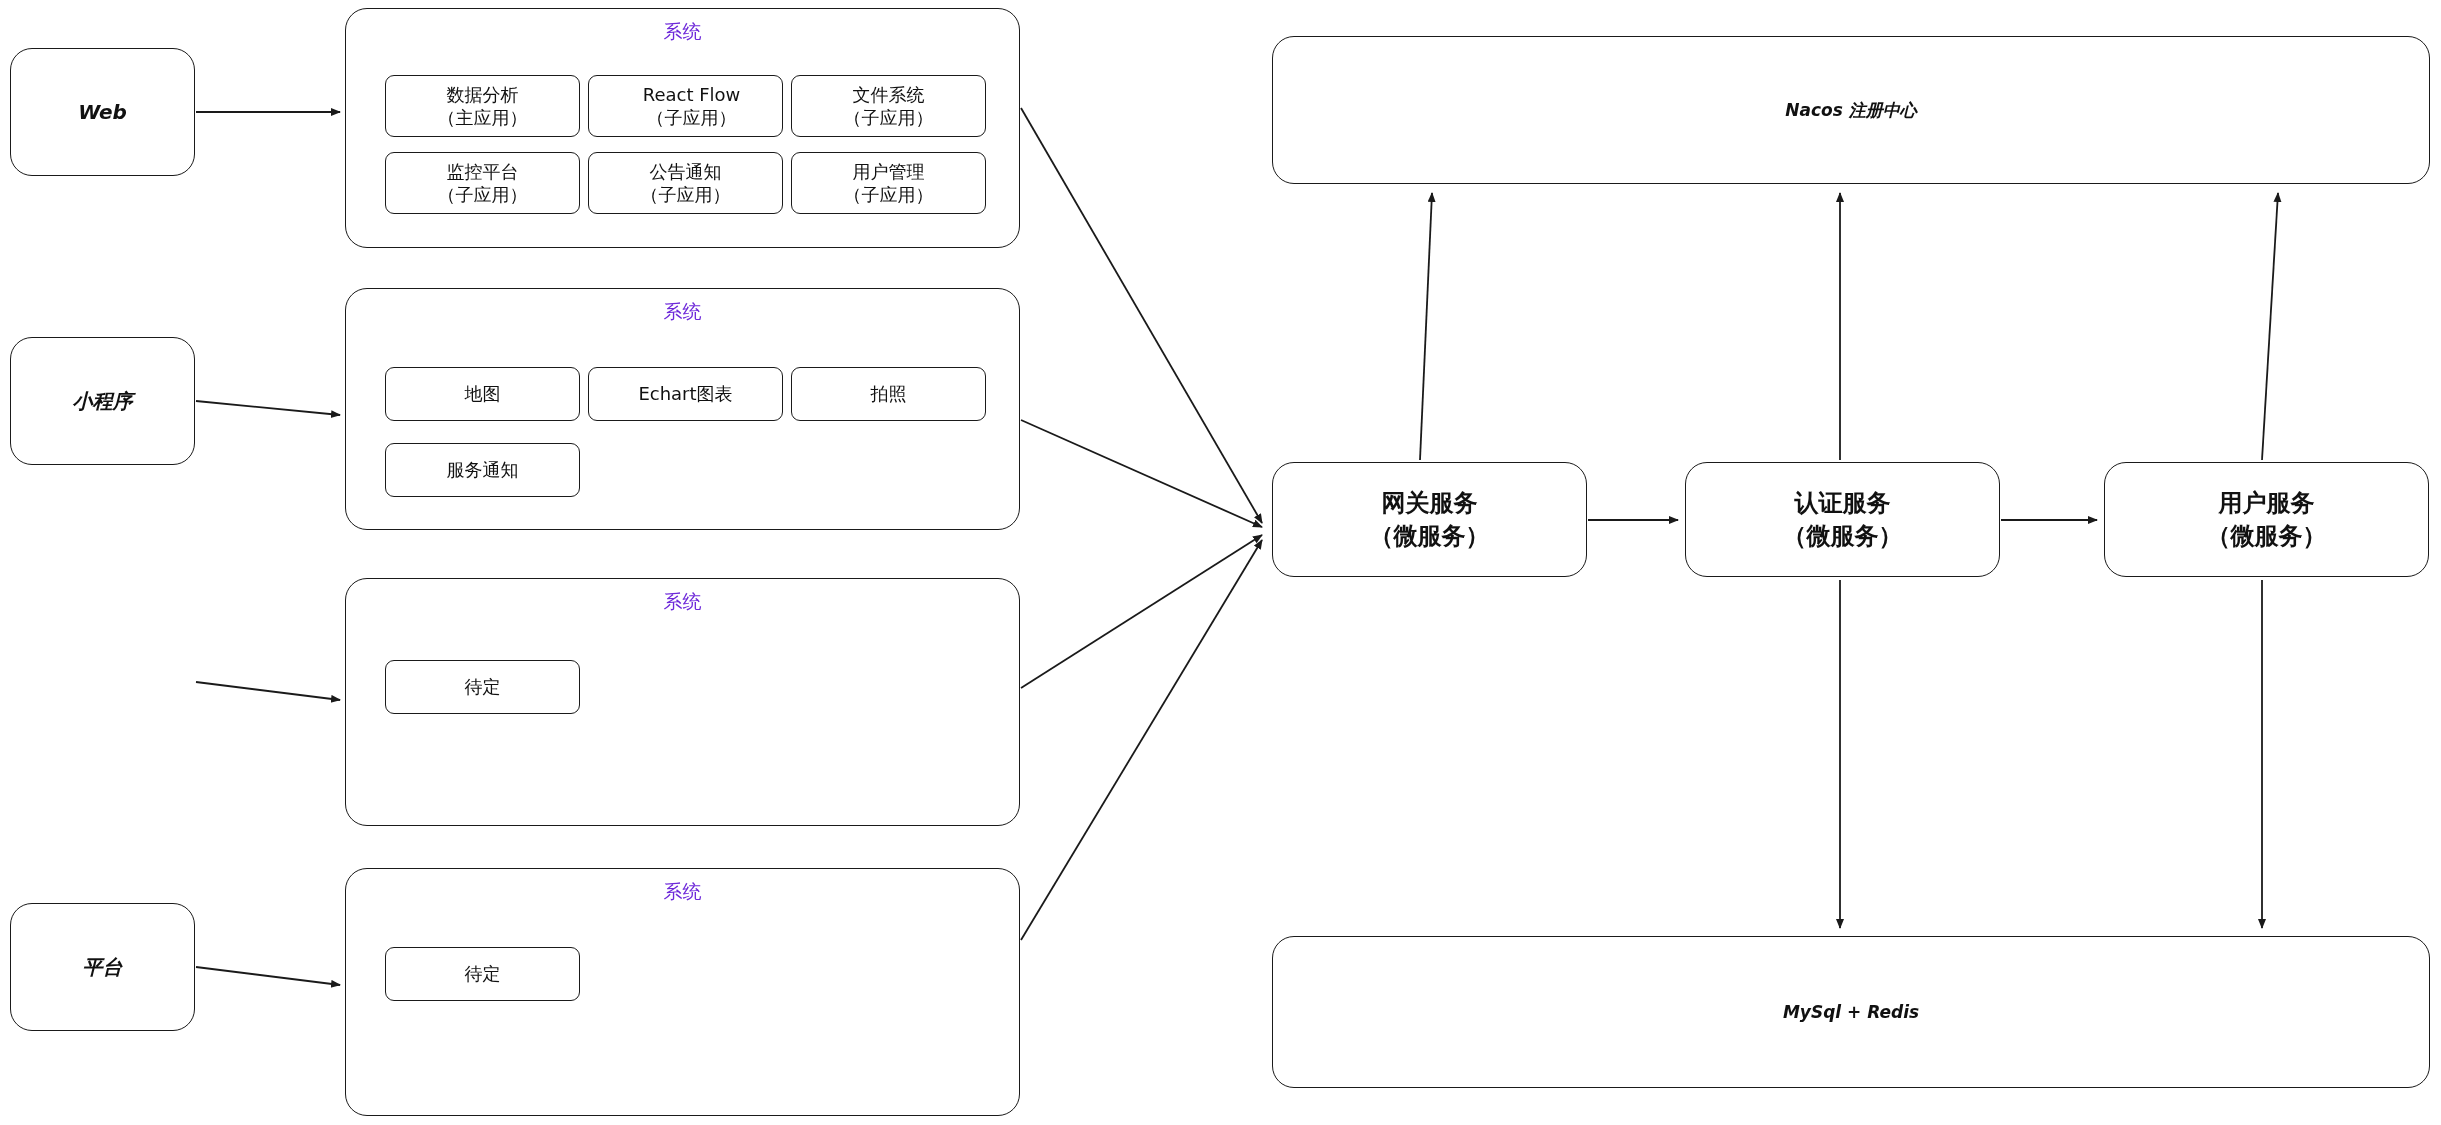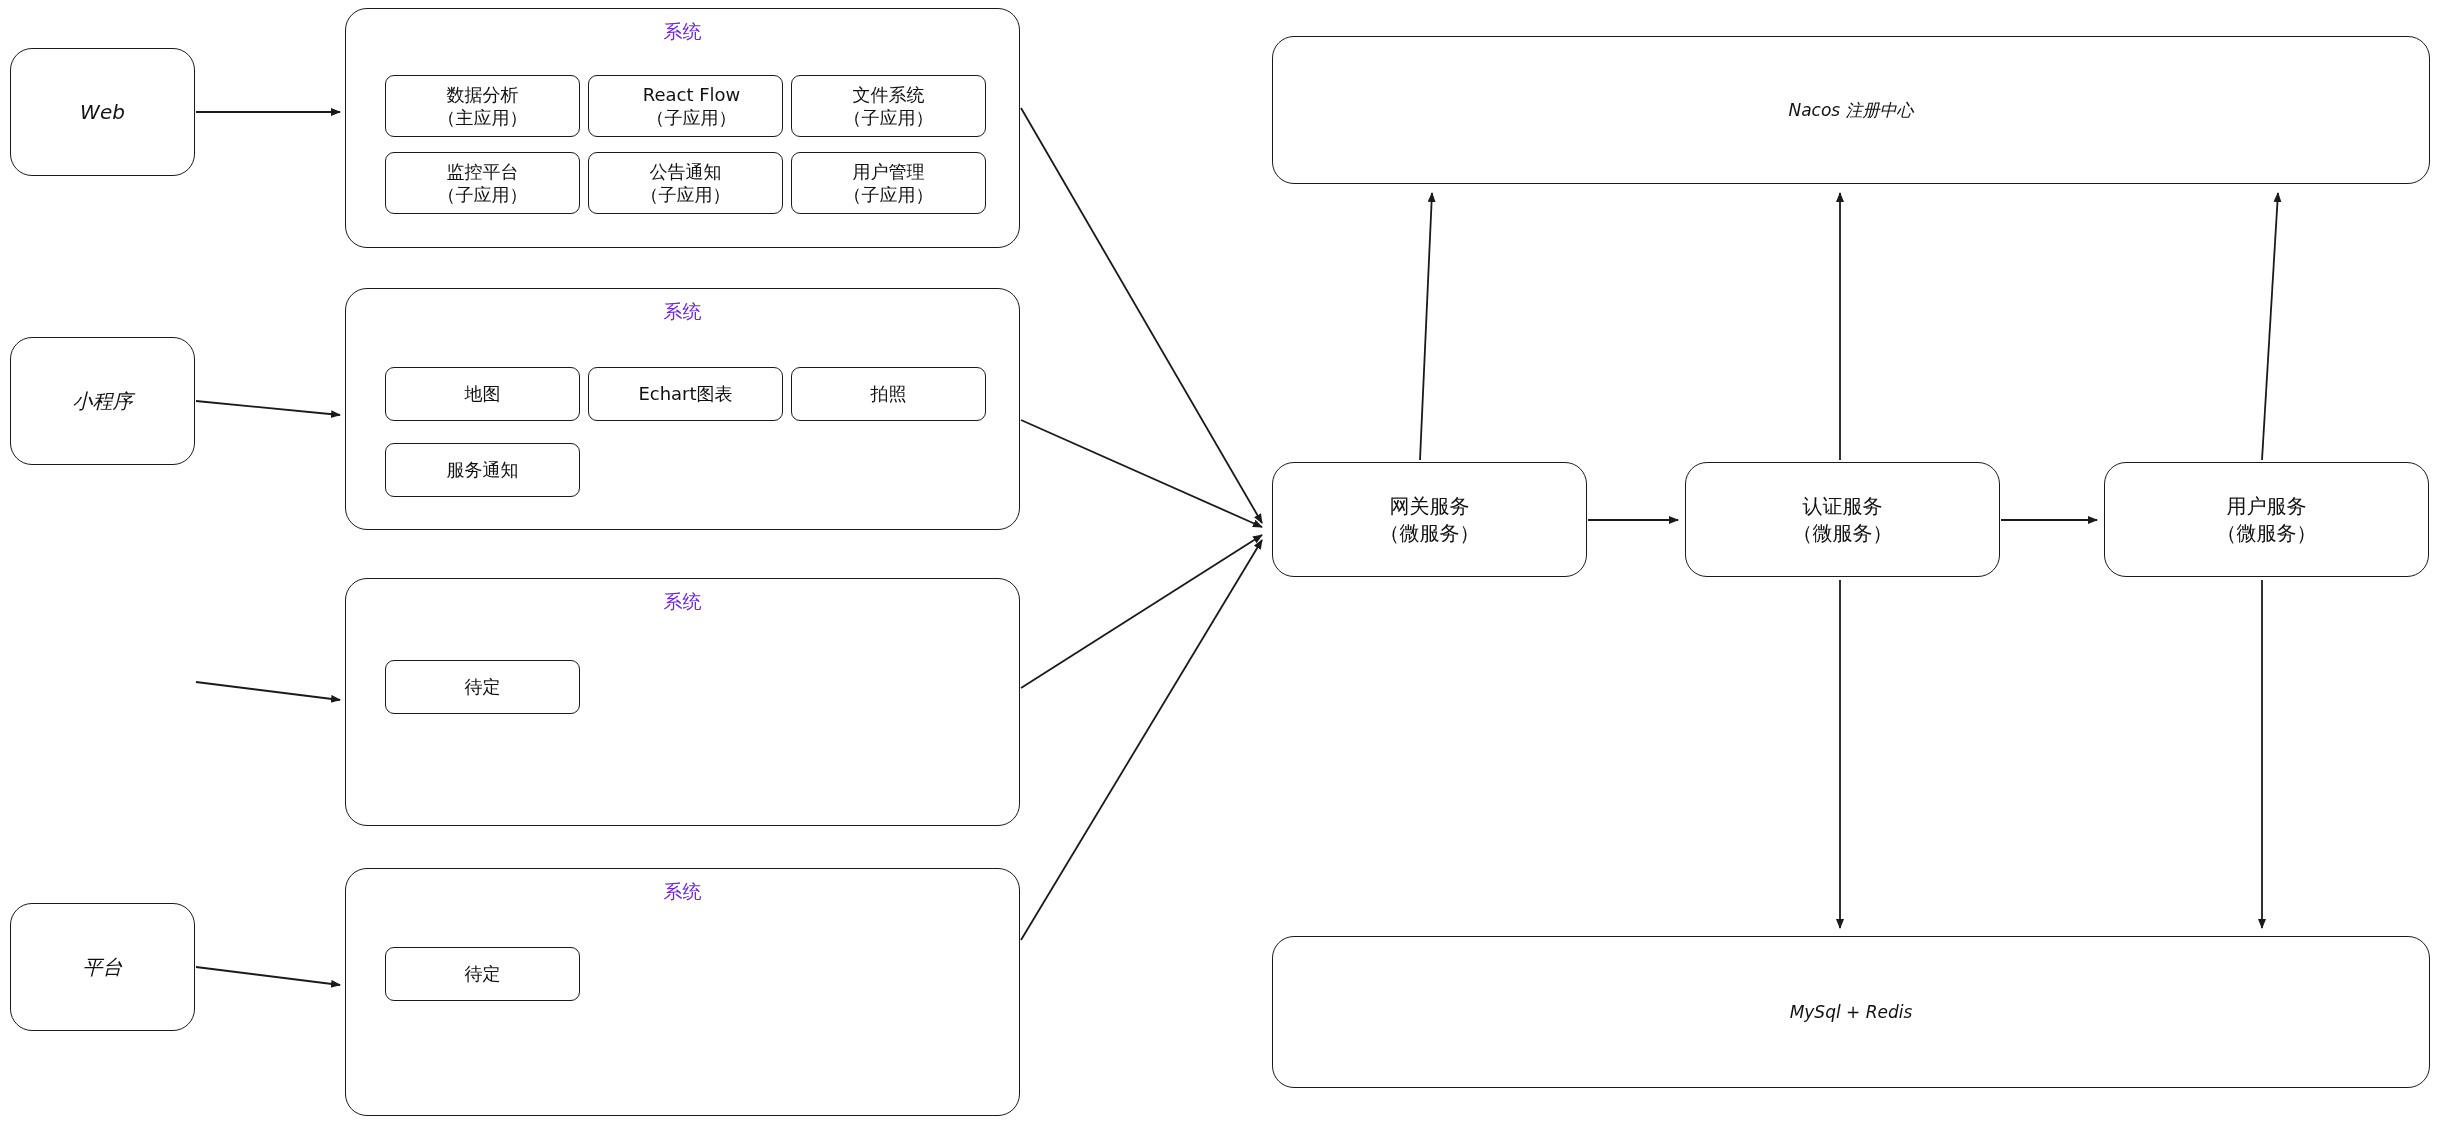--- a/index.html
+++ b/index.html
@@ -66,28 +66,28 @@
     flex-direction: column;
     align-items: center;
     justify-content: center;
     font-size: 18px;
     color: #111111;
     line-height: 1.3;
     text-align: center;
   }
   .sub-node .line2 { display: block; }
   .service-node {
-    font-size: 20px;
+    font-size: 24px;
     flex-direction: column;
   }
   .wide-node {
     font-size: 17px;
     font-style: italic;
   }
-  .nd-label { display: block; }
+  .nd-label { display: block; font-weight: bold; }
 </style>
 </head>
 <body>
 
 <div id="canvas">
 
   <svg class="edges" viewBox="0 0 2441 1125">
     <defs>
       <marker id="arrow" markerWidth="11" markerHeight="11" refX="9" refY="4" orient="auto" markerUnits="userSpaceOnUse">
         <path d="M0,0 L10,4 L0,8 z" fill="#1a1a1a"></path>

